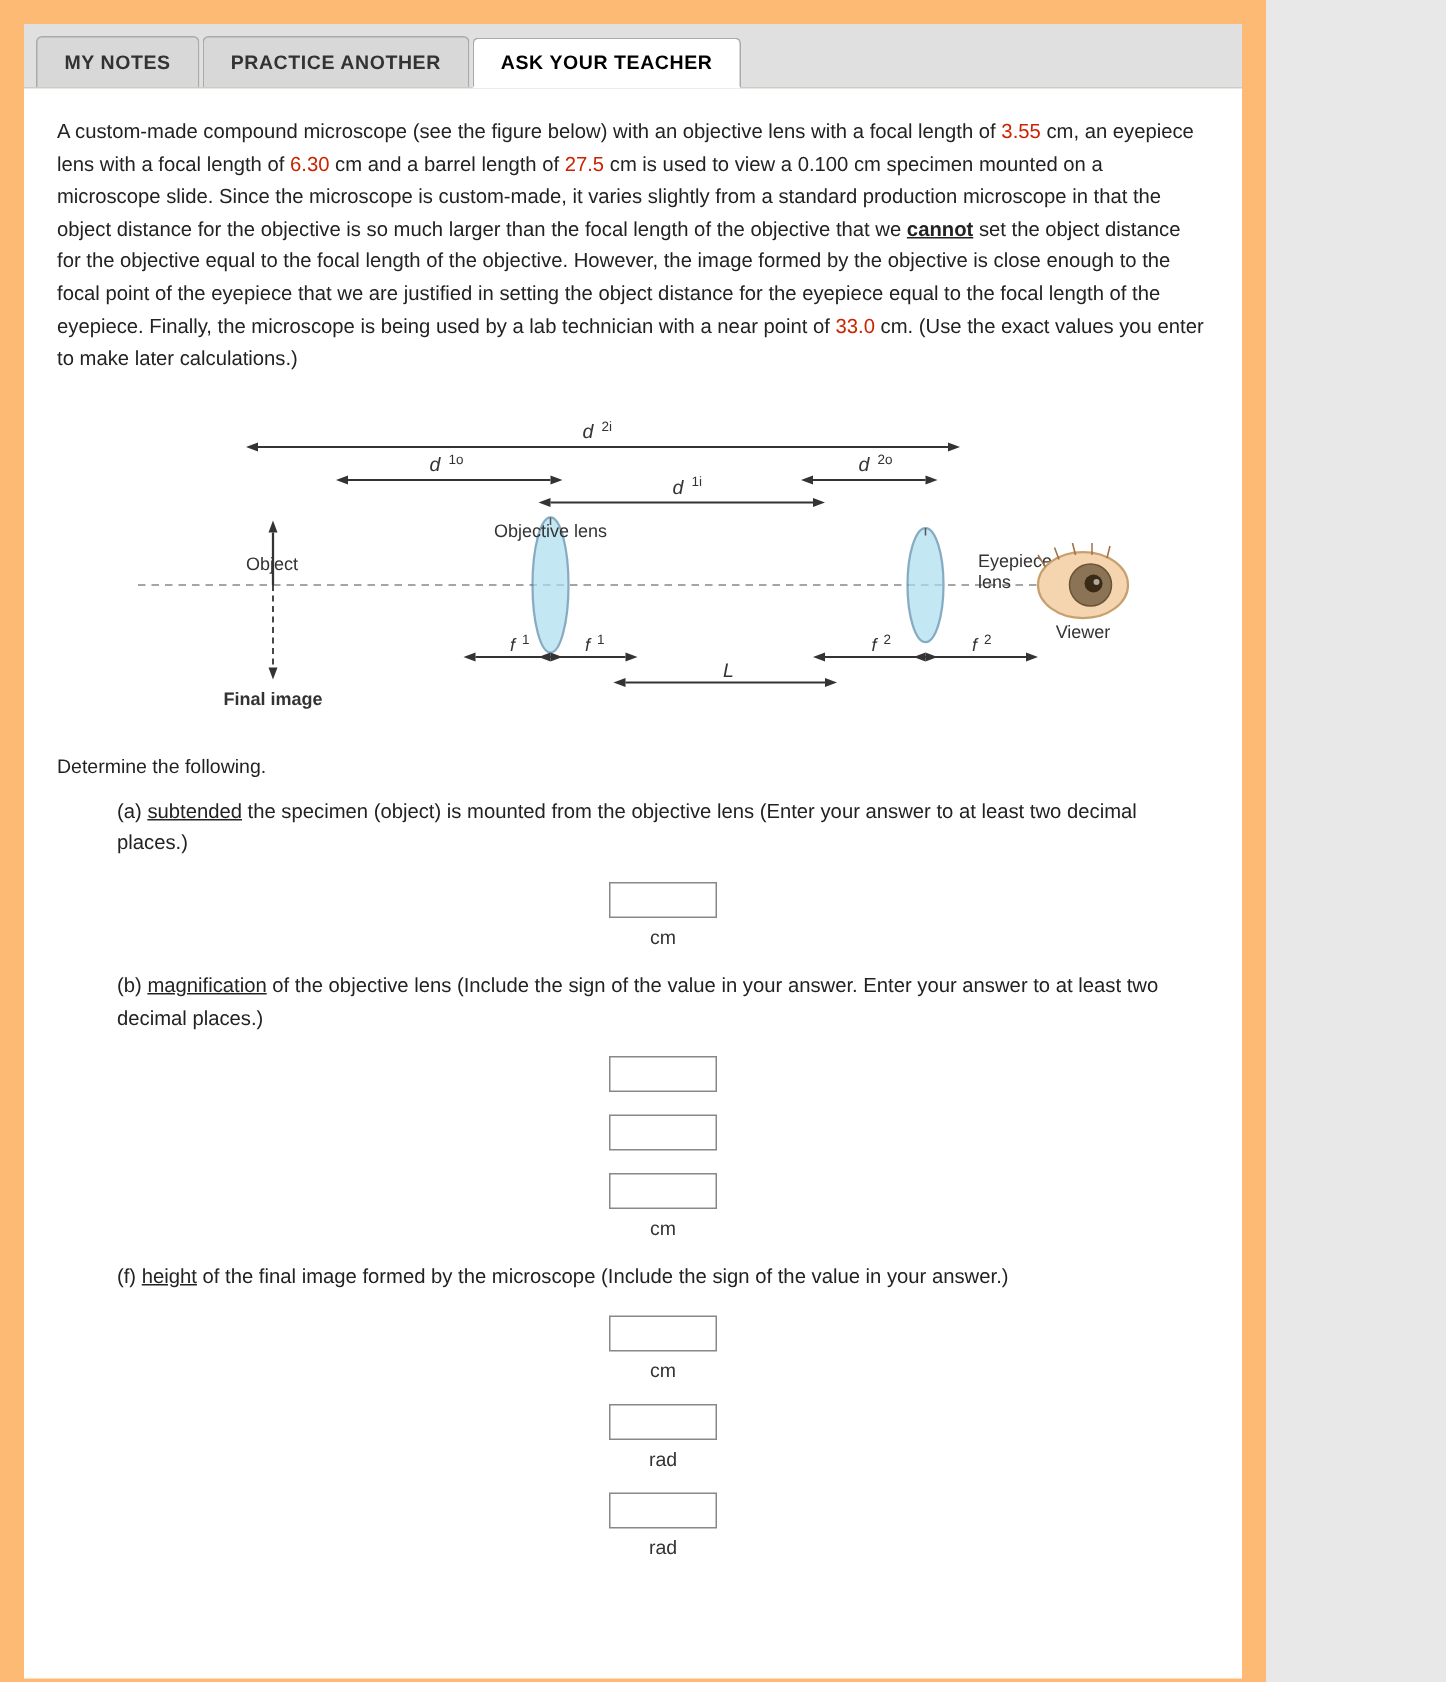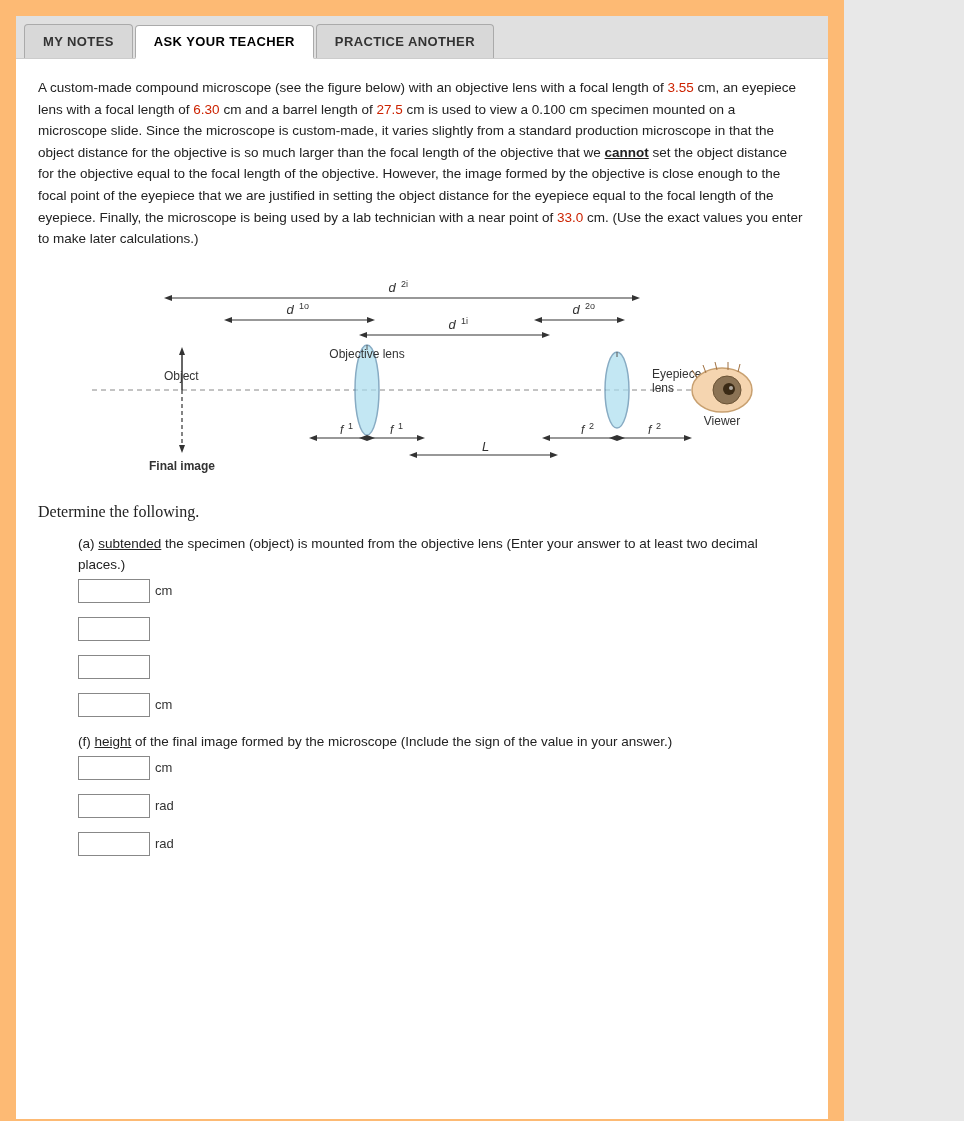--- a/index.html
+++ b/index.html
@@ -80,50 +80,50 @@
     .question-label {
       font-size: 13.5px;
       line-height: 1.6;
       margin-bottom: 3px;
     }
     .question-label .underline { text-decoration: underline; }
     .input-row {
       display: flex;
       align-items: center;
       gap: 5px;
-      margin-top: 3px;
+      margin-top: 15px;
+      flex-direction: column;
     }
     .answer-input {
       width: 72px;
       height: 24px;
       border: 1.5px solid #888;
       background: #fff;
       padding: 2px 4px;
       font-size: 13px;
     }
     .unit-label {
       font-size: 13px;
       color: #333;
     }
     .section-header {
-      font-size: 16px;
+      font-size: 13px;
       margin-bottom: 10px;
       color: #222;
-      font-family: Liberation Serif, serif;
     }
   </style>
 </head>
 <body>
 
 <div class="page-wrapper">
 
   <div class="tab-bar">
     <button class="tab-btn">MY NOTES</button>
+    <button class="tab-btn">PRACTICE ANOTHER</button>
     <button class="tab-btn active">ASK YOUR TEACHER</button>
-    <button class="tab-btn">PRACTICE ANOTHER</button>
   </div>
 
   <div class="content-area">
 
     <div class="problem-text">
       A custom-made compound microscope (see the figure below) with an objective lens with a focal length of <span class="highlight-red">3.55</span> cm, an eyepiece lens with a focal length of <span class="highlight-red">6.30</span> cm and a barrel length of <span class="highlight-red">27.5</span> cm is used to view a 0.100 cm specimen mounted on a microscope slide. Since the microscope is custom-made, it varies slightly from a standard production microscope in that the object distance for the objective is so much larger than the focal length of the objective that we <span class="underline" style="font-weight:bold;">cannot</span> set the object distance for the objective equal to the focal length of the objective. However, the image formed by the objective is close enough to the focal point of the eyepiece that we are justified in setting the object distance for the eyepiece equal to the focal length of the eyepiece. Finally, the microscope is being used by a lab technician with a near point of <span class="highlight-red">33.0</span> cm. (Use the exact values you enter to make later calculations.)
     </div>
 
     <div class="diagram-area">
       <svg width="700" height="215" viewBox="0 0 700 215">
@@ -227,20 +227,23 @@
         <div class="question-label">
           (a) <span class="underline">subtended</span> the specimen (object) is mounted from the objective lens (Enter your answer to at least two decimal places.)
         </div>
         <div class="input-row">
           <input type="text" class="answer-input" style="">
           <span class="unit-label">cm</span>
         </div>
       </div>
 
       <div class="question-block">
+        <div class="question-label">
+          (b) <span class="underline">magnification</span> of the objective lens (Include the sign of the value in your answer. Enter your answer to at least two decimal places.)
+        </div>
         <div class="input-row">
           <input type="text" class="answer-input" style="">
         </div>
       </div>
 
       <div class="question-block">
         <div class="input-row">
           <input type="text" class="answer-input" style="">
         </div>
       </div>

